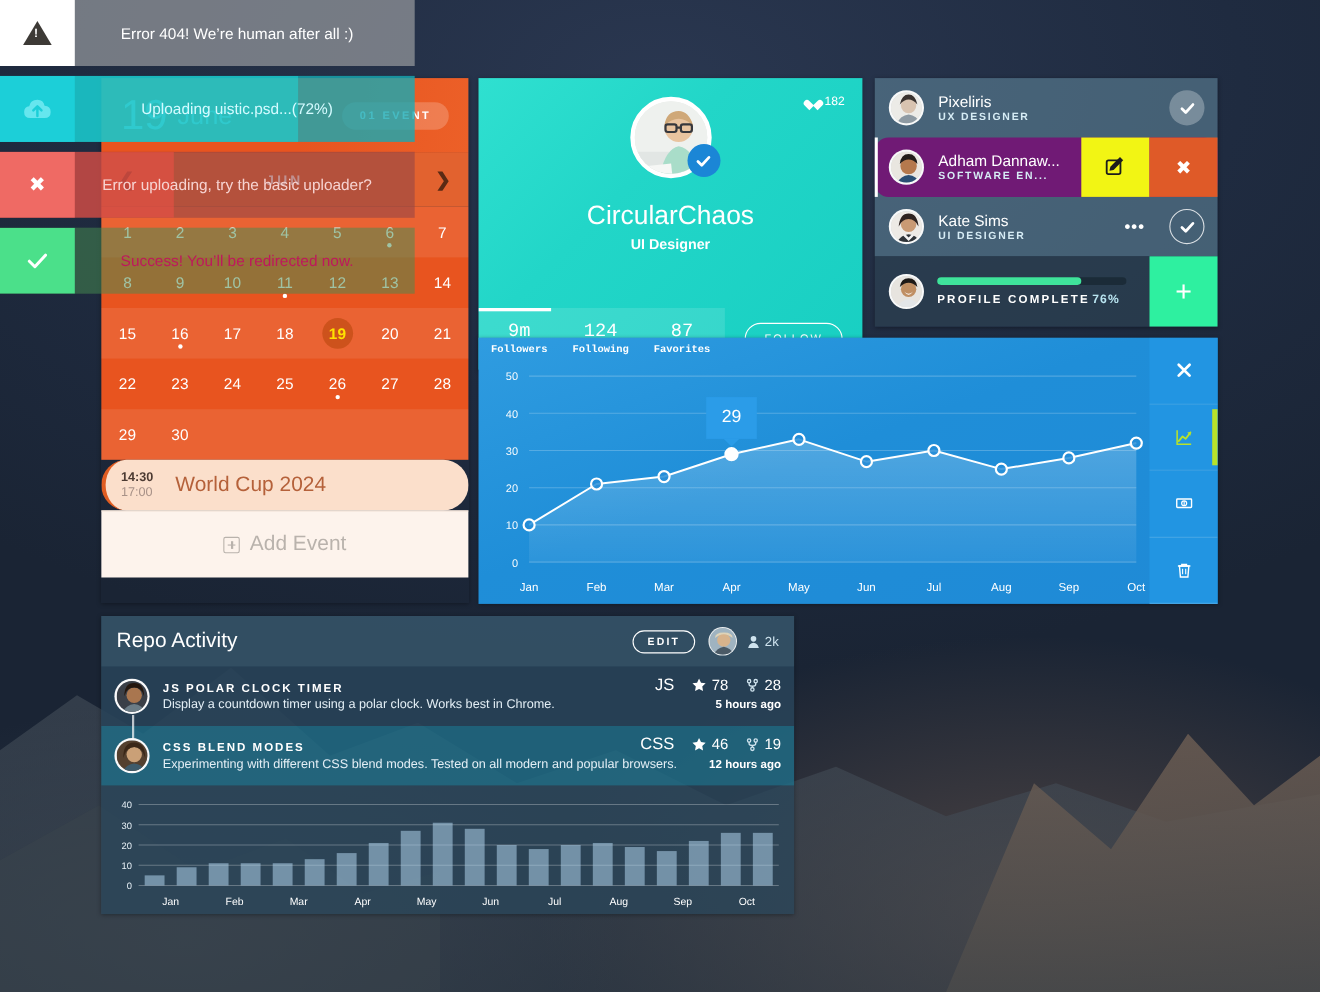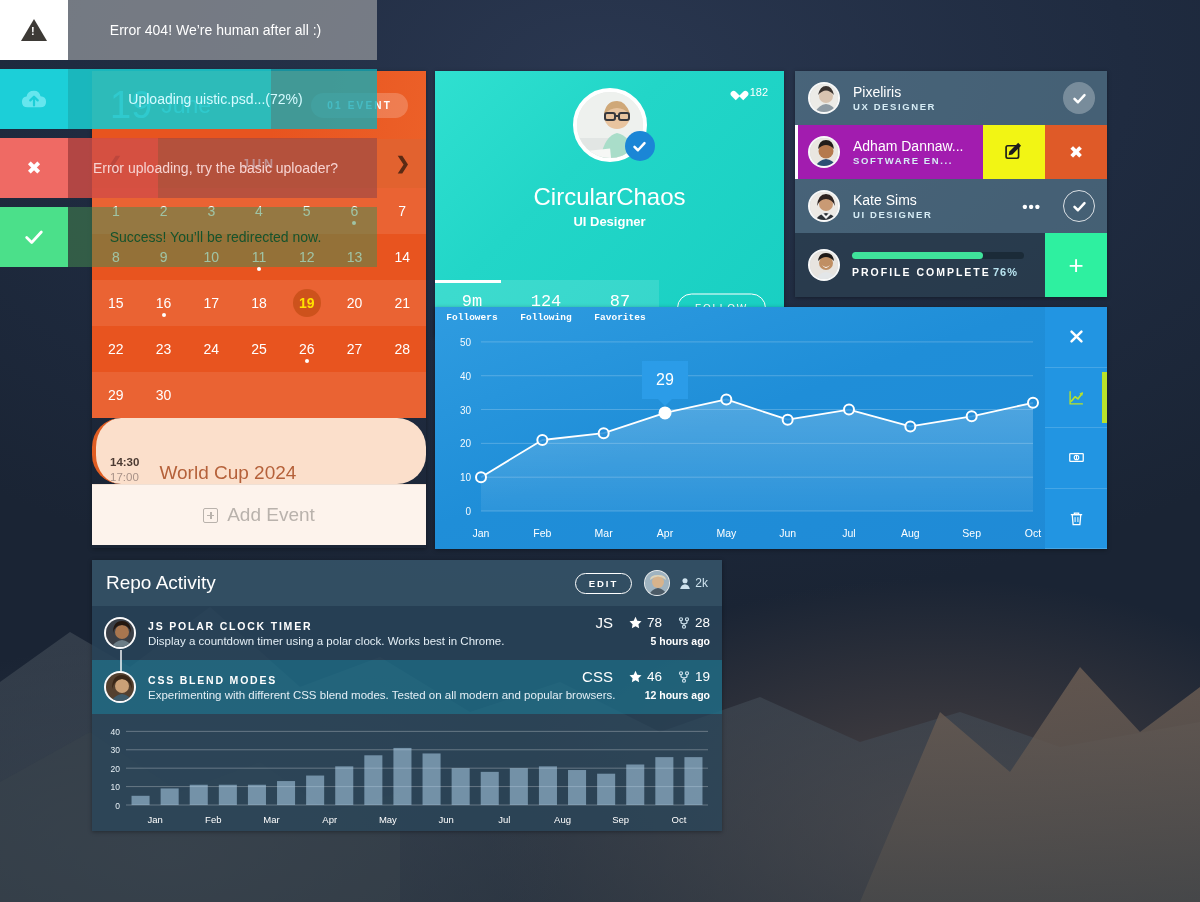--- a/index.html
+++ b/index.html
@@ -39,21 +39,21 @@
   .cal-grid { background: #e8541f; }
   .cal-row { display: flex; height: 46px; }
   .cal-row:nth-child(odd) { background: rgba(255,255,255,.09); }
   .cal-cell { flex: 1; position: relative; display: flex; align-items: center; justify-content: center;
     color: #fff; font-size: 14px; font-weight: 400; }
   .cal-cell .dot { position: absolute; bottom: 9px; left: 50%; transform: translateX(-50%);
     width: 4px; height: 4px; border-radius: 50%; background: #fff; }
   .cal-cell.today .num { position: relative; z-index: 2; color: #ffe100; font-weight: 700; }
   .cal-cell.today::before { content:''; position: absolute; width: 28px; height: 28px; border-radius: 50%;
     background: rgba(180,70,10,.55); top: 50%; left: 50%; transform: translate(-50%,-50%); }
-  .cal-event { background: #fbdfcb; display: flex; align-items: flex-end; height: 66px;
+  .cal-event { background: #fbdfcb; display: flex; align-items: center; height: 46px;
     border-left: 4px solid #e05d22; padding-left: 14px; border-radius: 29px; }
   .cal-event .times { line-height: 1.25; }
   .cal-event .t1 { font-size: 11.5px; color: #4c3b33; font-weight: 700; }
   .cal-event .t2 { font-size: 11.5px; color: #a89288; }
   .cal-event .ttl { margin-left: 20px; font-size: 19px; color: #b5613a; font-weight: 400; }
   .cal-add { background: #fdf3ec; height: 61px; display: flex; align-items: center;
     justify-content: center; color: #b9b2ac; font-size: 19px; gap: 9px; border-top: 1px solid #f0e0d4; }
   .cal-add .plusbox { width: 15px; height: 15px; border: 1.4px solid #b9b2ac; border-radius: 2px;
     position: relative; display:inline-block; }
   .cal-add .plusbox::before, .cal-add .plusbox::after { content:''; position: absolute; background: #b9b2ac; }
@@ -94,21 +94,21 @@
 
   
   #contacts { left: 795px; top: 71px; width: 312px; height: 226px;
     box-shadow: 0 1px 4px rgba(0,0,0,.35); }
   .contact-list { background: rgba(100,140,160,.55); }
   .contact { display: flex; align-items: center; height: 54px; position: relative; }
   .contact .av { width: 32px; height: 32px; border-radius: 50%; margin: 0 13px 0 13px;
     border: 2px solid rgba(255,255,255,.85); overflow: hidden; background: #cfd6d8; flex: none; }
   .contact .nm { color: #fff; font-size: 14px; font-weight: 400; line-height: 1.25; }
   .contact .rl { color: #d6ecf5; font-size: 9.5px; font-weight: 700; letter-spacing: 1.6px; }
-  .contact.active { background: #a21caf; }
+  .contact.active { background: #701a75; border-radius: 13px; }
   .contact.active::before { content:''; position: absolute; left: 0; top: 0; bottom: 0; width: 3px; background: #fff; }
   .c-check { position: absolute; right: 12px; width: 32px; height: 32px; border-radius: 50%;
     display: flex; align-items: center; justify-content: center; }
   .c-check.filled { background: rgba(255,255,255,.28); }
   .c-check.outline { border: 1.5px solid rgba(255,255,255,.8); }
   .c-check svg { width: 15px; height: 15px; }
   .c-dots { position: absolute; right: 66px; color: #fff; font-size: 15px; letter-spacing: 1px; font-weight:700;}
   .c-edit { position: absolute; right: 62px; top: 0; width: 62px; height: 54px; background: #f2f514;
     display: flex; align-items: center; justify-content: center; cursor: pointer; }
   .c-del { position: absolute; right: 0; top: 0; width: 62px; height: 54px; background: #df5a28;
@@ -180,21 +180,21 @@
   .n-up { background: rgba(22,170,180,.80); }
   .n-up .ico { background: #1ccfd8; }
   .n-up .msg { color: #d4fbff; }
   .n-up .prog { position: absolute; left: 0; top: 0; bottom: 0; width: 72%; background: rgba(30,215,215,.55); z-index: 1; }
   .n-err { background: rgba(150,70,70,.60); }
   .n-err .ico { background: #ef6a64; color: #fff; font-size: 18px; }
   .n-err .msg { color: #f7d3d1; }
   .n-err .tint { position: absolute; left: 0; top: 0; bottom: 0; width: 42%; background: rgba(240,80,70,.55); z-index: 1; }
   .n-ok { background: rgba(70,140,80,.52); }
   .n-ok .ico { background: #4be08a; color: #fff; }
-  .n-ok .msg { color: #14532d; }
+  .n-ok .msg { color: #be185d; }
   .warn-tri { width: 0; height: 0; border-left: 13px solid transparent; border-right: 13px solid transparent;
     border-bottom: 22px solid #3d3a36; position: relative; }
   .warn-tri::after { content:'!'; position: absolute; left: -3px; top: 6px; color: #fff; font-size: 11px; font-weight: 700; }
 
   
   #watermark { position: absolute; left: 14px; top: 866px; color: rgba(255,255,255,.62);
     font-size: 19px; font-weight: 400; letter-spacing: 0.5px; white-space: nowrap; }
 </style>
 </head>
 <body>

